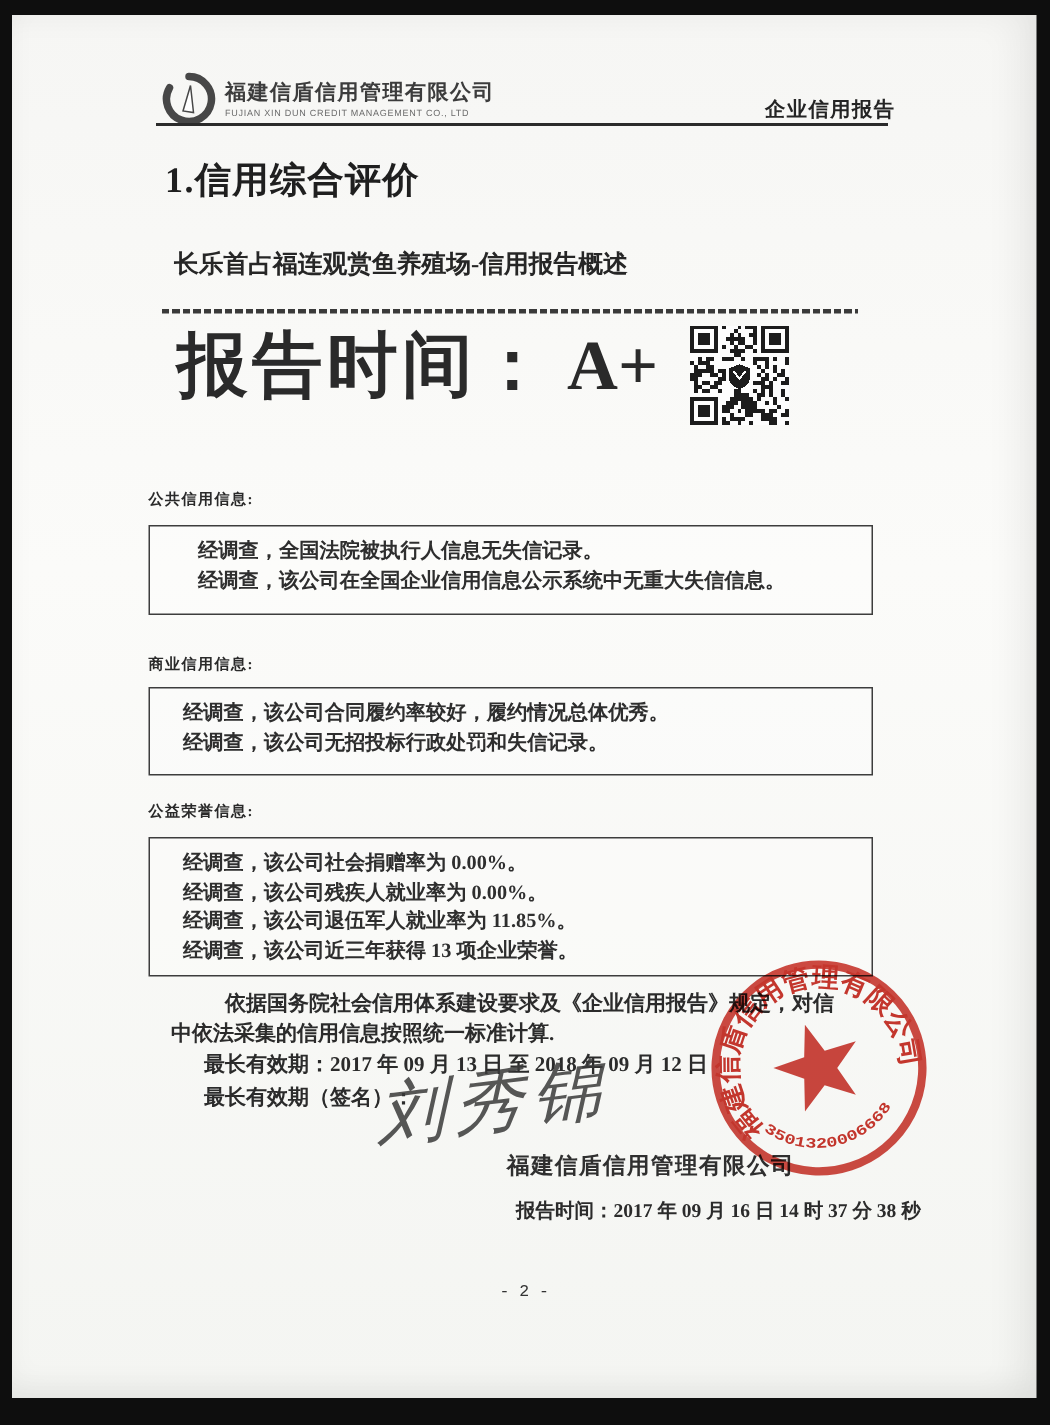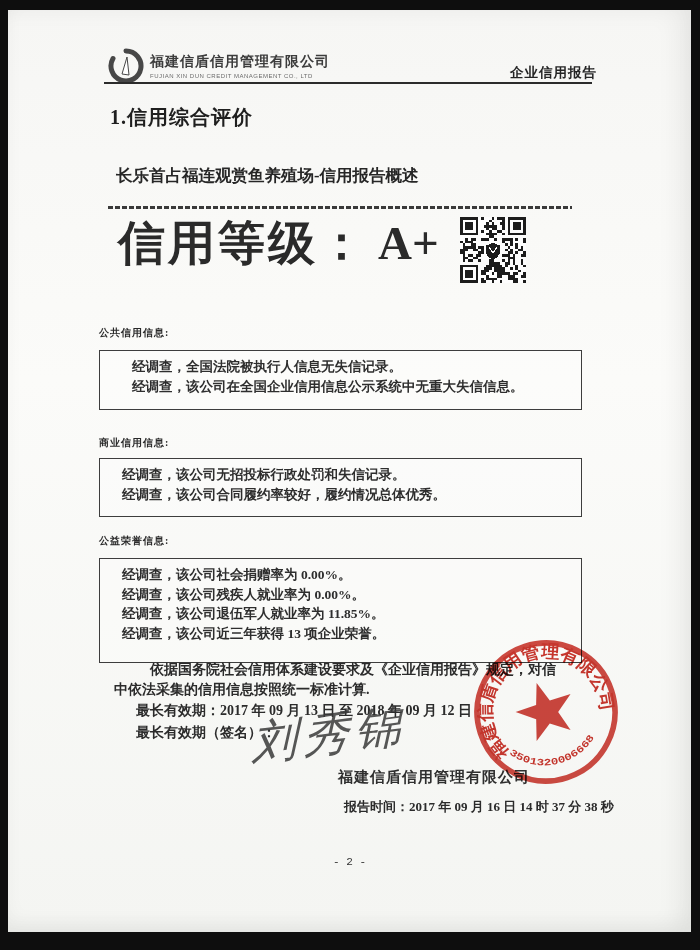--- a/index.html
+++ b/index.html
@@ -18,39 +18,39 @@
   .logo-row { left:100px; top:38px; display:flex; align-items:center; }
   .logo-swoosh { width:36px; height:36px; margin-right:6px; }
   .logo-cn { font-size:14px; font-weight:700; letter-spacing:1px; color:#3c3c3c;
              font-family:"Liberation Sans",sans-serif; }
   .logo-en { font-size:6px; color:#6b6b6b; letter-spacing:.5px; margin-top:2px;
              font-family:"Liberation Sans",sans-serif; }
   .doc-type { left:502px; top:54px; font-size:13.5px; font-weight:700; letter-spacing:1px; }
   .header-line { left:96px; top:72px; width:488px; border-top:2px solid #2b2b2b; }
 
   
-  .title { left:102px; top:94px; font-size:20px; font-weight:700; letter-spacing:1px; color:#1f1f1f; }
+  .title { left:102px; top:94px; font-size:24px; font-weight:700; letter-spacing:1px; color:#1f1f1f; }
   .subtitle { left:108px; top:155px; font-size:16.5px; font-weight:700; color:#262626; }
   .dashed-line { left:100px; top:196px; width:464px; height:3px;
     background:repeating-linear-gradient(90deg,#3a3a3a 0 5px, rgba(0,0,0,0) 5px 7px); }
 
   
   .rating { left:110px; top:202px; font-size:47px; font-weight:700; color:#2a2a2a;
             letter-spacing:3px; white-space:nowrap; }
   .rating .val { font-family:"Liberation Serif",serif; letter-spacing:0; margin-left:10px; }
   .qr { left:452px; top:206px; width:66px; height:68px; }
 
   
   .sec-head { left:91px; font-size:10px; font-weight:700; letter-spacing:1px; color:#2a2a2a; }
   .sec-box { left:91px; width:483px; border:1.5px solid #3d3d3d; background:rgba(255,255,255,0.25);
              padding:6px 10px 4px 22px; }
   .sec-box div { font-size:13.5px; line-height:19.5px; font-weight:600; color:#2e2e2e; }
   #sec1-head { top:316px; } #sec1-box { top:340px; height:60px;padding-left:32px; }
   #sec2-head { top:426px; } #sec2-box { top:448px; height:59px; }
-  #sec3-head { top:524px; } #sec3-box { top:548px; height:105px; }
+  #sec3-head { top:524px; } #sec3-box { top:548px; height:93px; }
 
   
   .foot-note { left:106px; top:650px; width:478px; font-size:14px; font-weight:700;
                line-height:20px; color:#2b2b2b; }
   .foot-note .l1 { text-indent:36px; }
   .foot-note .meta { padding-left:22px; line-height:22px; }
   .signature { left:243px; top:694px; font-size:46px; font-style:italic; font-weight:500;
                color:#3a3a3a; transform:rotate(-7deg) skewX(-6deg); letter-spacing:6px;
                opacity:.85; }
   .issuer { left:330px; top:758px; font-size:15px; font-weight:700; letter-spacing:1px; color:#2f2f2f; }
@@ -77,21 +77,21 @@
       </div>
     </div>
     <div class="abs doc-type">企业信用报告</div>
     <div class="abs header-line"></div>
 
     <div class="abs title">1.信用综合评价</div>
     <div class="abs subtitle">长乐首占福连观赏鱼养殖场-信用报告概述</div>
     <div class="abs dashed-line"></div>
 
     <div class="abs rating">
-      <span>信用等级：</span><span class="val">A+</span>
+      <span>报告时间：</span><span class="val">A+</span>
     </div>
     <svg class="abs qr" id="qr" viewBox="0 0 25 25" shape-rendering="crispEdges">
       <rect x="0" y="0" width="25" height="25" fill="#fdfdfd"></rect>
       <g id="qr-modules" fill="#1c1c1c">
           <rect x="8" y="0" width="1" height="1"></rect>
           <rect x="12" y="0" width="1" height="1"></rect>
           <rect x="14" y="0" width="1" height="1"></rect>
           <rect x="15" y="0" width="1" height="1"></rect>
           <rect x="16" y="0" width="1" height="1"></rect>
           <rect x="11" y="1" width="1" height="1"></rect>
@@ -289,22 +289,22 @@
     </svg>
 
     <div id="sec1-head" class="abs sec-head">公共信用信息:</div>
     <div id="sec1-box" class="abs sec-box">
       <div>经调查，全国法院被执行人信息无失信记录。</div>
       <div>经调查，该公司在全国企业信用信息公示系统中无重大失信信息。</div>
     </div>
 
     <div id="sec2-head" class="abs sec-head">商业信用信息:</div>
     <div id="sec2-box" class="abs sec-box">
+      <div>经调查，该公司合同履约率较好，履约情况总体优秀。</div>
       <div>经调查，该公司无招投标行政处罚和失信记录。</div>
-      <div>经调查，该公司合同履约率较好，履约情况总体优秀。</div>
     </div>
 
     <div id="sec3-head" class="abs sec-head">公益荣誉信息:</div>
     <div id="sec3-box" class="abs sec-box">
       <div>经调查，该公司社会捐赠率为 0.00%。</div>
       <div>经调查，该公司残疾人就业率为 0.00%。</div>
       <div>经调查，该公司退伍军人就业率为 11.85%。</div>
       <div>经调查，该公司近三年获得 13 项企业荣誉。</div>
     </div>
 

